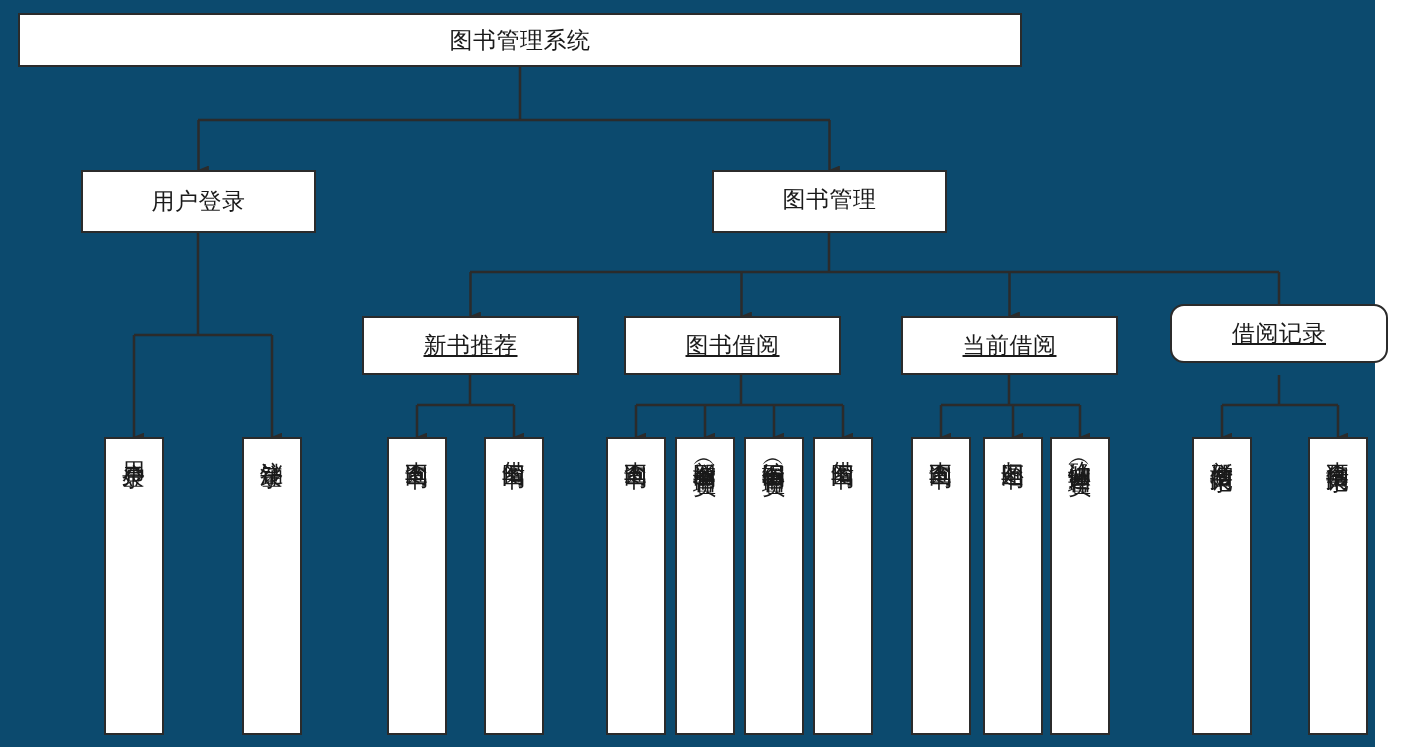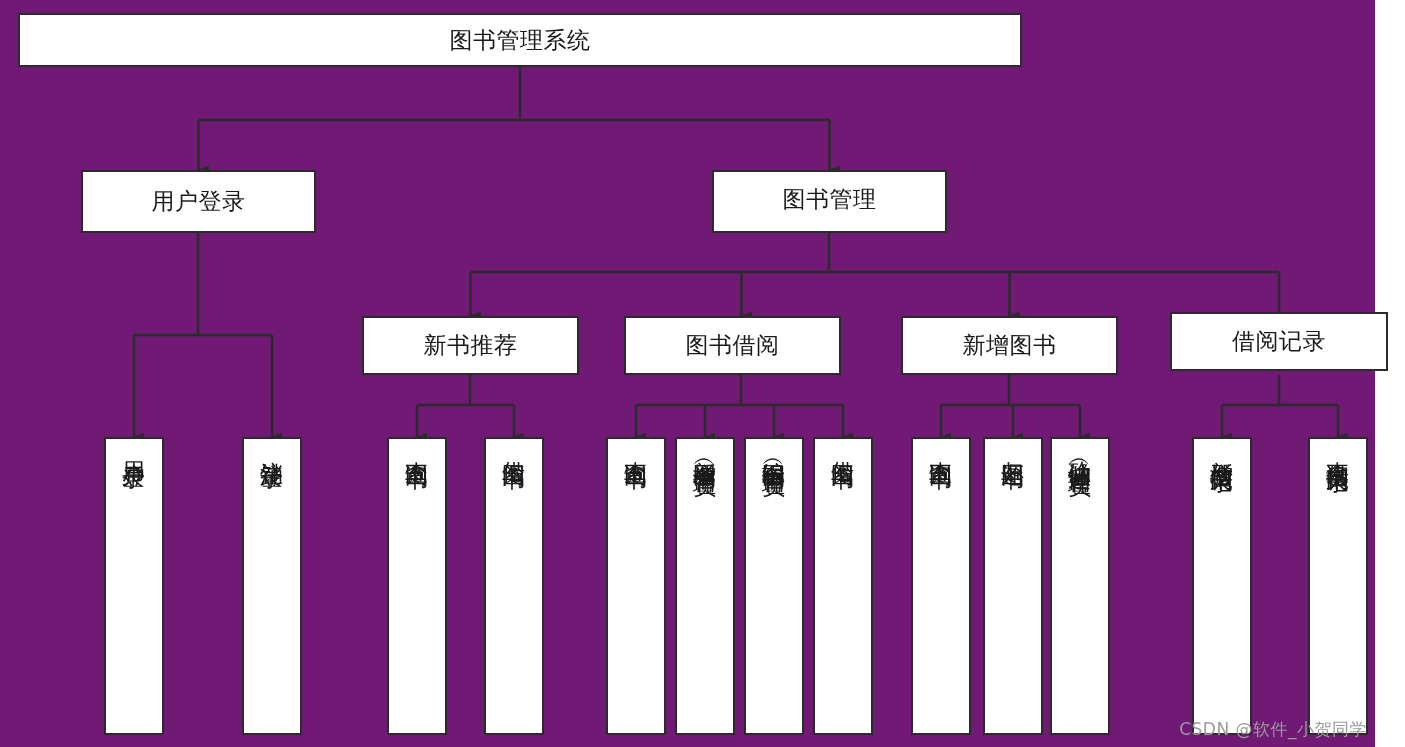--- a/index.html
+++ b/index.html
@@ -11,21 +11,21 @@
     width: 1405px;
     height: 747px;
     font-family: "DejaVu Sans", "Liberation Sans", sans-serif;
     overflow: hidden;
     position: relative;
   }
   #diagram-root {
     position: relative;
     width: 1375px;
     height: 747px;
-    background: #701a75;
+    background: #0c4a6e;
   }
   svg.connectors {
     position: absolute;
     left: 0;
     top: 0;
     width: 1405px;
     height: 747px;
     pointer-events: none;
   }
   .node {
@@ -52,21 +52,21 @@
   .node.leaf .node-label {
     writing-mode: vertical-rl;
     text-orientation: upright;
     font-size: 23px;
     line-height: 1.05;
     letter-spacing: 2px;
     white-space: nowrap;
   }
   .node.root .node-label { font-size: 23px; }
   .node.level2 .node-label { font-size: 23px; }
-  .node.level3 .node-label { font-size: 23px; }
+  .node.level3 .node-label { font-size: 23px; text-decoration: underline; }
   #watermark {
     position: absolute;
     right: 8px;
     bottom: 6px;
     font-size: 17px;
     color: #9b9b9b;
     letter-spacing: 0.5px;
     white-space: nowrap;
     font-family: "DejaVu Sans", "Liberation Sans", sans-serif;
   }
@@ -129,23 +129,23 @@
       <div class="node level2" style="left: 712px; top: 170px; width: 235px; height: 63px; font-family: Liberation Mono, monospace;">
         <span class="node-label">图书管理</span>
       </div>
       <div class="node level3" style="left: 362px; top: 316px; width: 217px; height: 59px;">
         <span class="node-label">新书推荐</span>
       </div>
       <div class="node level3" style="left: 624px; top: 316px; width: 217px; height: 59px;">
         <span class="node-label">图书借阅</span>
       </div>
       <div class="node level3" style="left: 901px; top: 316px; width: 217px; height: 59px;">
-        <span class="node-label">新增图书</span>
+        <span class="node-label">当前借阅</span>
       </div>
-      <div class="node level3" style="left: 1170px; top: 312px; width: 218px; height: 59px;">
+      <div class="node level3" style="left: 1170px; top: 304px; width: 218px; height: 59px; border-radius: 14px;">
         <span class="node-label">借阅记录</span>
       </div>
       <div class="node leaf" style="left: 104px; top: 437px; width: 60px; height: 298px;">
         <span class="node-label">用户登录</span>
       </div>
       <div class="node leaf" style="left: 242px; top: 437px; width: 60px; height: 298px;">
         <span class="node-label">注销登录</span>
       </div>
       <div class="node leaf" style="left: 387px; top: 437px; width: 60px; height: 298px;">
         <span class="node-label">查询图书</span>
@@ -175,14 +175,13 @@
         <span class="node-label">确认归还（管理员）</span>
       </div>
       <div class="node leaf" style="left: 1192px; top: 437px; width: 60px; height: 298px;">
         <span class="node-label">新增借阅记录</span>
       </div>
       <div class="node leaf" style="left: 1308px; top: 437px; width: 60px; height: 298px;">
         <span class="node-label">查询借阅记录</span>
       </div>
     </div>
 
-  <div id="watermark">CSDN @软件_小贺同学</div>
 </div>
 
 </body></html>

